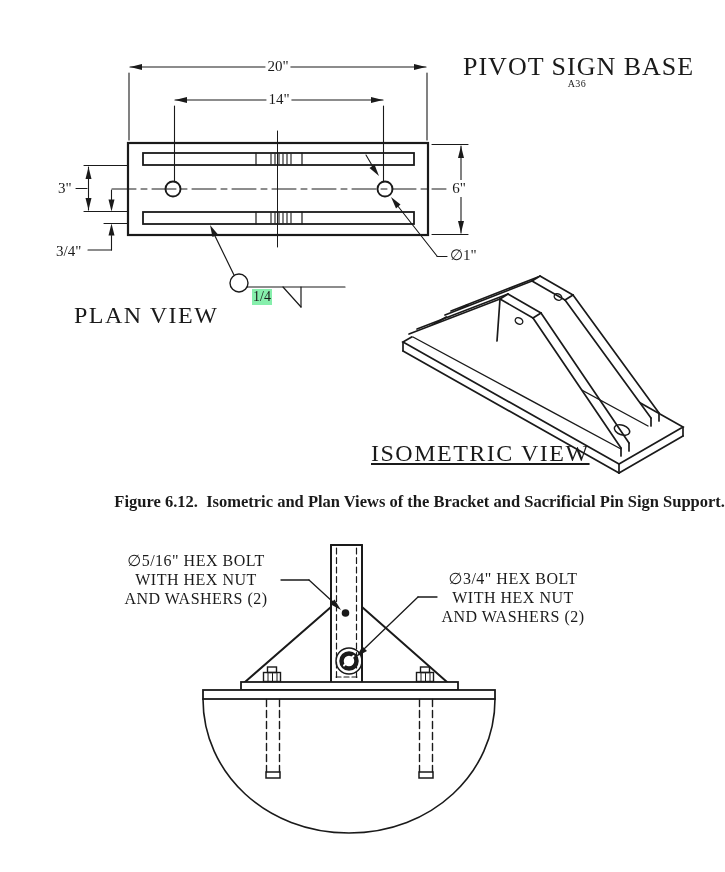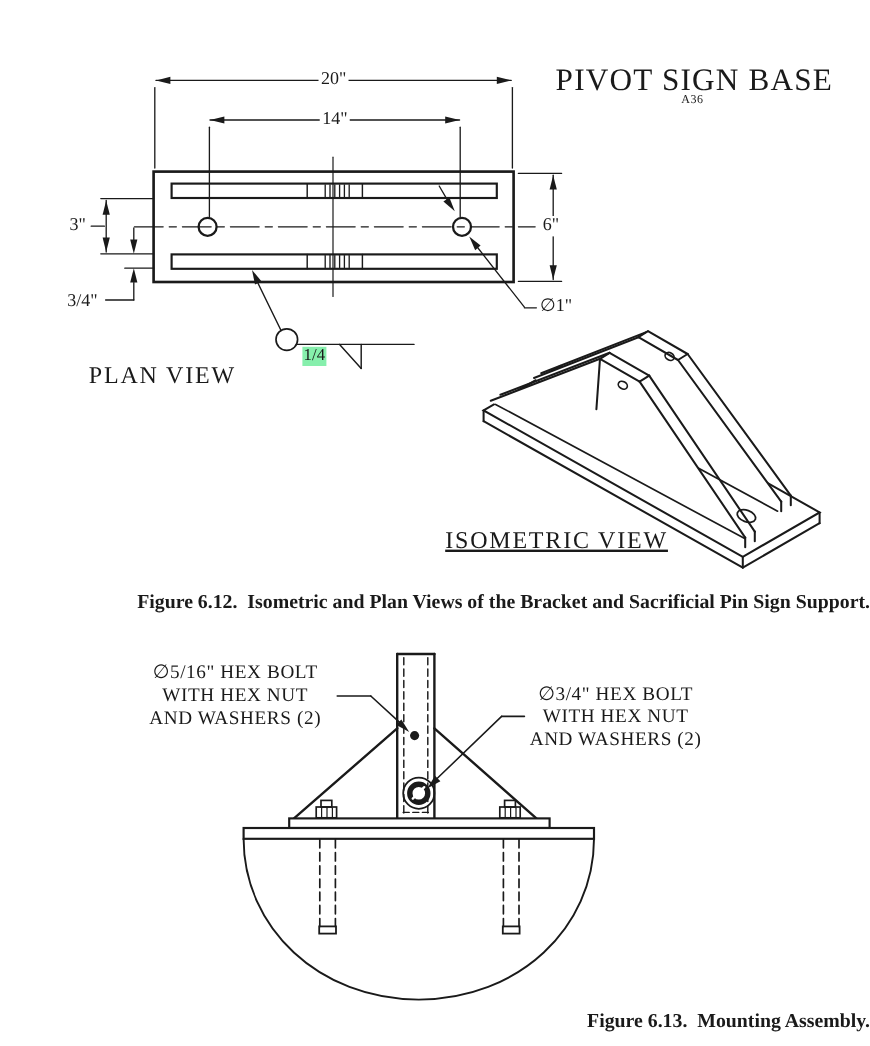--- a/index.html
+++ b/index.html
@@ -11,21 +11,21 @@
     font-family:"Liberation Serif","DejaVu Serif",serif;
     color:#1a1a1a;
     overflow:hidden;
   }
   svg{position:absolute;left:0;top:0;}
   .abs{position:absolute;white-space:nowrap;}
   .ctr{transform:translateX(-50%);}
   .dim{font-size:15px;background:#fff;padding:0 2px;line-height:1.1;}
   .drawing-title{font-size:26px;letter-spacing:1px;}
   .material{font-size:10px;letter-spacing:0.5px;}
-  .view-label{font-size:20px;letter-spacing:1.5px;}
+  .view-label{font-size:24px;letter-spacing:1.5px;}
   .weld-num{font-size:14px;background:#86efac;padding:0 1px;}
   .caption{
     position:absolute;left:0;width:100%;
     text-align:right;font-weight:bold;font-size:16.5px;
     white-space:pre-wrap;
   }
   .bolt-label{
     position:absolute;text-align:center;
     font-size:16px;line-height:19px;letter-spacing:0.5px;
   }
@@ -250,15 +250,14 @@
     <div>∅5/16" HEX BOLT</div>
     <div>WITH HEX NUT</div>
     <div>AND WASHERS (2)</div>
   </div>
   <div class="bolt-label ctr" style="left:513px;top:569px;">
     <div>∅3/4" HEX BOLT</div>
     <div>WITH HEX NUT</div>
     <div>AND WASHERS (2)</div>
   </div>
 
-  <div class="caption" style="top:841px;">Figure 6.13.  Mounting Assembly.</div>
 
 </div>
 
 </body></html>

